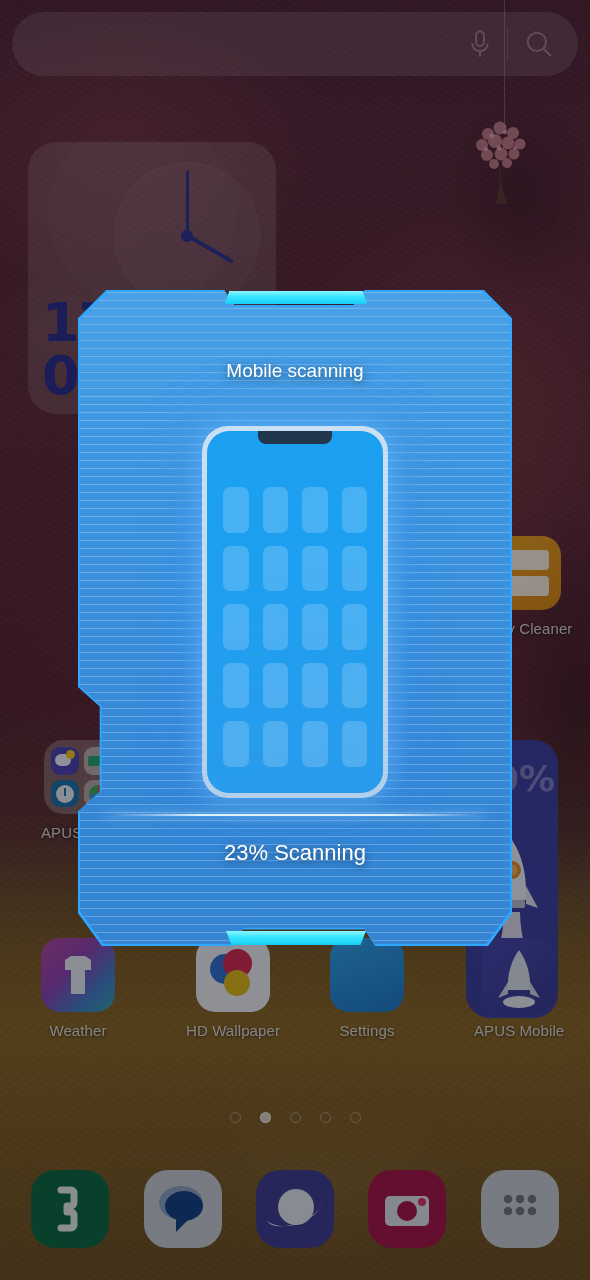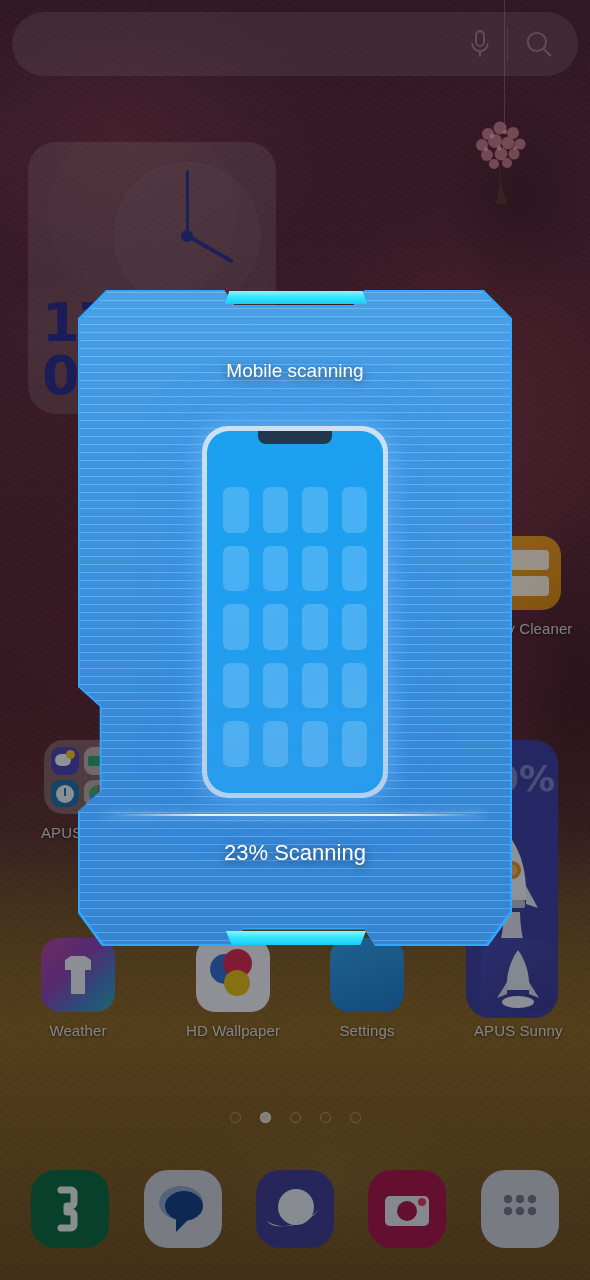--- a/index.html
+++ b/index.html
@@ -460,21 +460,21 @@
 
     <div class="cell" style="left:474px; top:938px;">
       <div class="icon-box" style="background:linear-gradient(145deg,#4546ad,#35368f);">
         <svg viewBox="0 0 74 74" style="position:absolute;inset:0;">
           <path d="M37 12 C46 24 49 40 48 52 L26 52 C25 40 28 24 37 12 Z" fill="#dde2ea"></path>
           <path d="M26 44 L16 60 L26 56 Z" fill="#cfd5e0"></path>
           <path d="M48 44 L58 60 L48 56 Z" fill="#cfd5e0"></path>
           <ellipse cx="37" cy="64" rx="16" ry="6" fill="#e8ecf2"></ellipse>
         </svg>
       </div>
-      <div class="icon-label">APUS Sunny</div>
+      <div class="icon-label">APUS Mobile</div>
     </div>
 
   </div>
 
   <div class="pagedots">
     <div class="dot"></div>
     <div class="dot on"></div>
     <div class="dot"></div>
     <div class="dot"></div>
     <div class="dot"></div>

